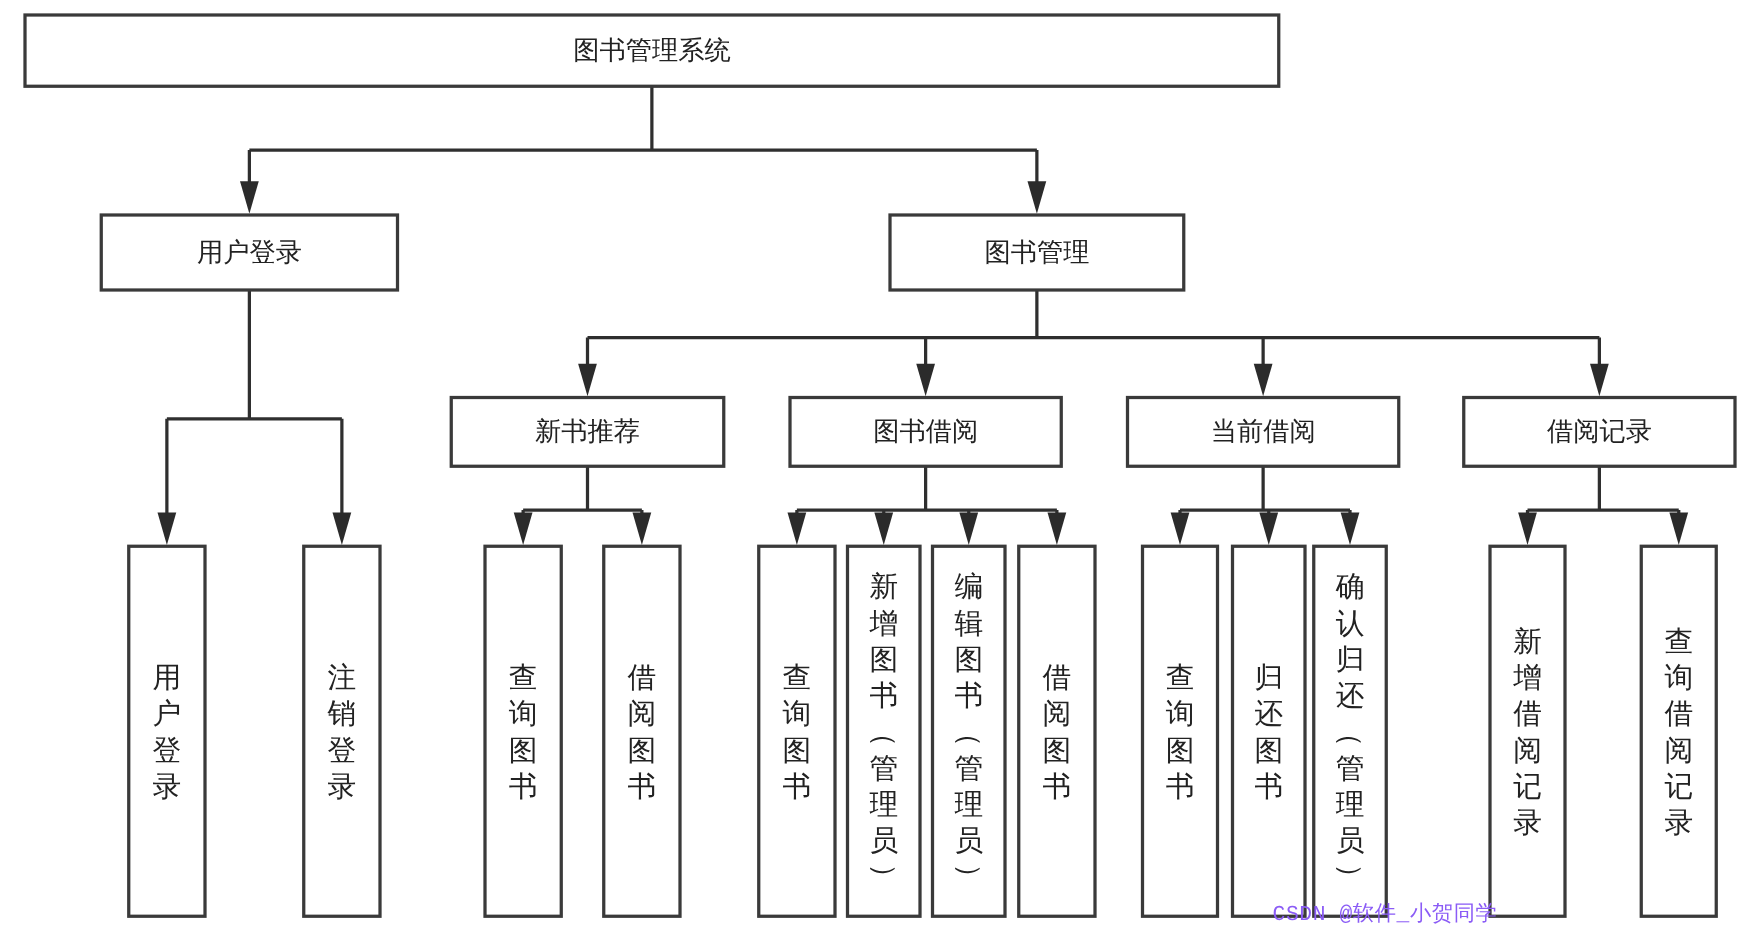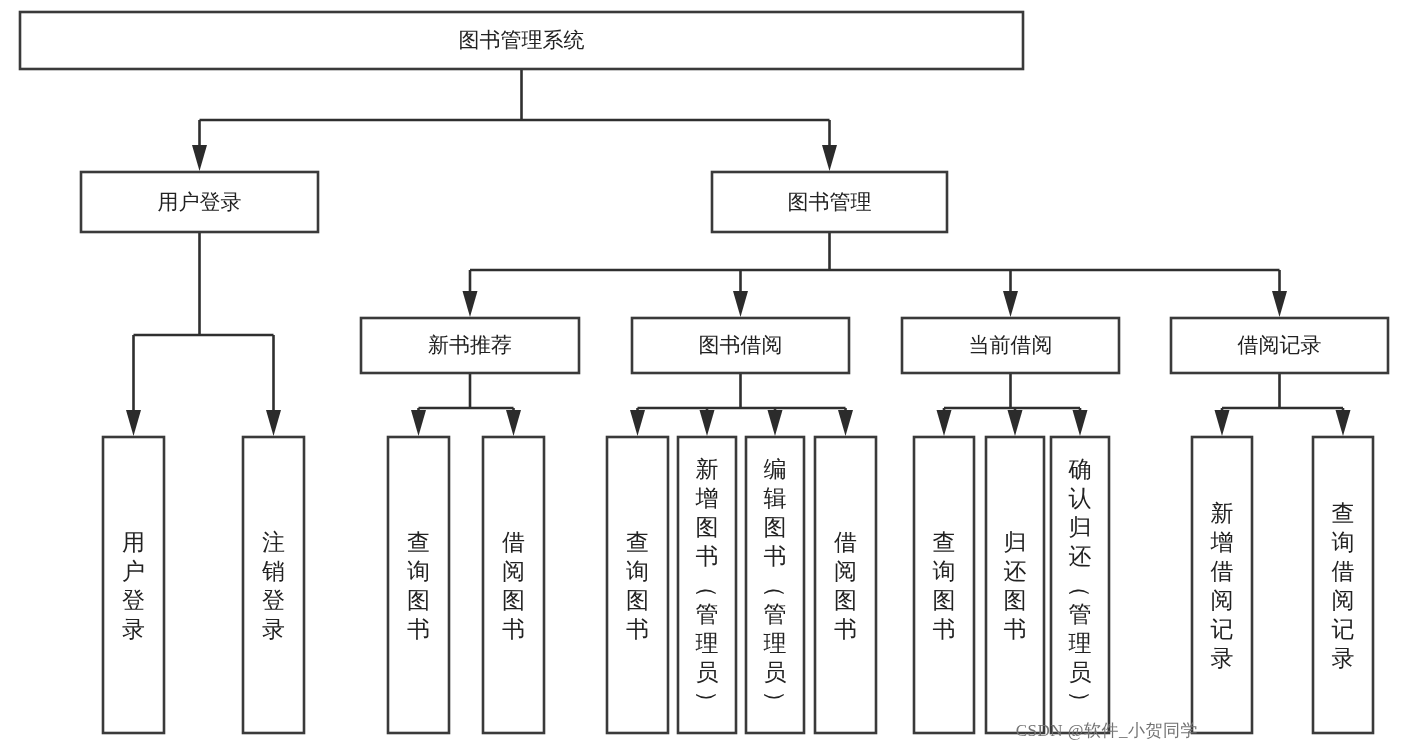--- a/index.html
+++ b/index.html
@@ -52,23 +52,23 @@
   .node-label-v text {
     fill: #222222;
     font-family: "Liberation Sans", "DejaVu Sans", sans-serif;
     font-size: 23px;
     text-anchor: middle;
   }
   .watermark {
     position: absolute;
     right: 8px;
     bottom: 5px;
-    font-family: Liberation Serif, serif;
+    font-family: Liberation Mono, monospace;
     font-size: 17px;
-    color: #737373;
+    color: #8b5cf6;
     letter-spacing: 0.5px;
     white-space: nowrap;
     user-select: none;
   }
 </style>
 </head>
 <body>
 
 <div id="diagram-root">
 

